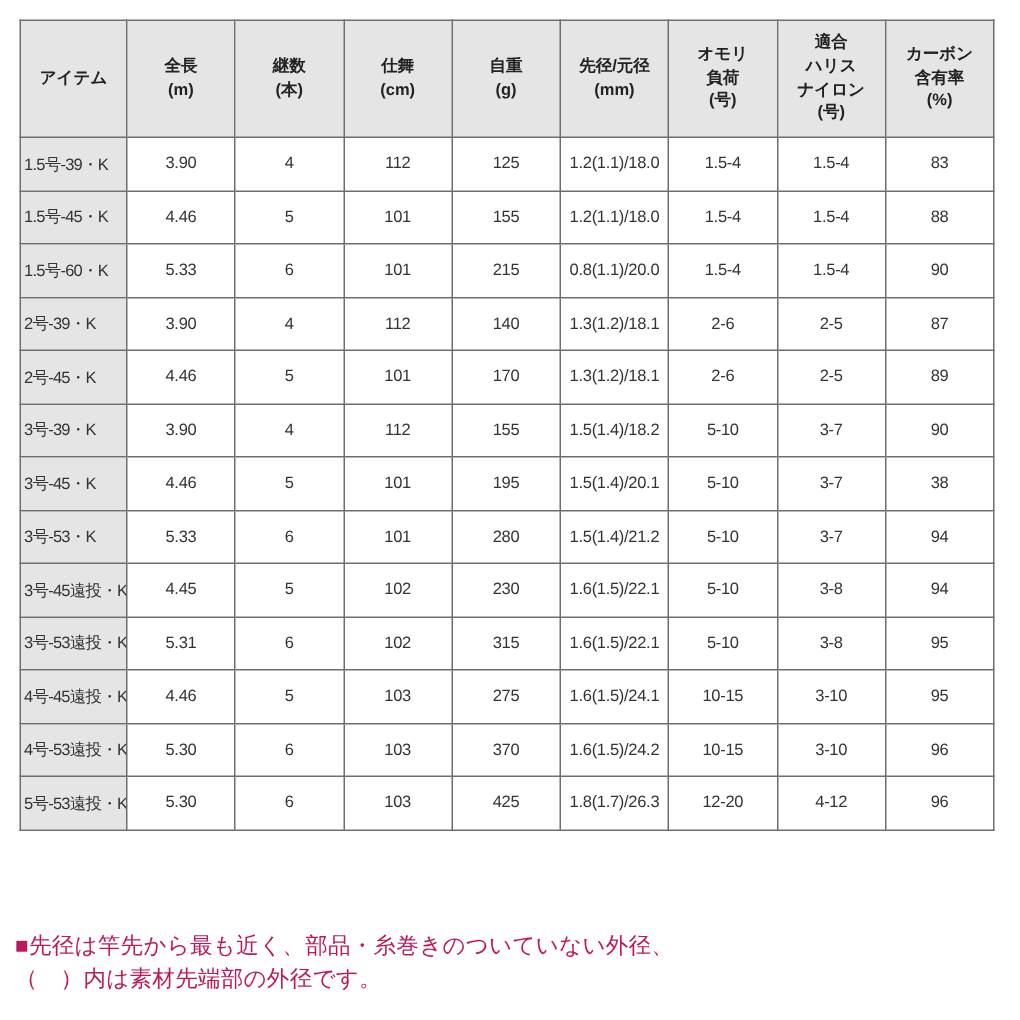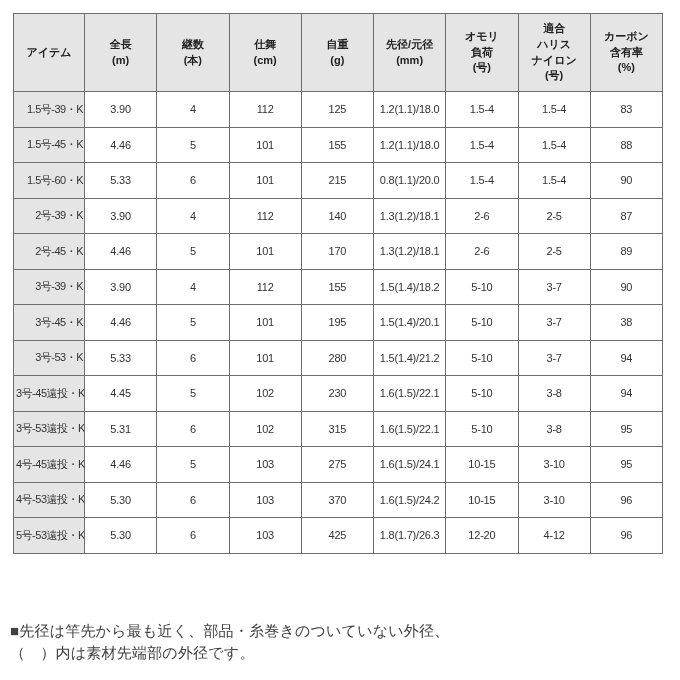--- a/index.html
+++ b/index.html
@@ -54,31 +54,31 @@
     font-size: 11px;
     color: var(--text);
     text-align: center;
     white-space: nowrap;
     height: 35.5px;
     padding: 0 1px;
     letter-spacing: -0.2px;
   }
   .spec-table td.item-cell {
     background: var(--header-bg);
-    text-align: right;
+    text-align: left;
     padding-left: 2px;
     letter-spacing: -0.5px;
   }
   .footnote {
     position: absolute;
     left: 10px;
     top: 620px;
     font-size: 15px;
     line-height: 22px;
-    color: #404040;
+    color: #be185d;
     white-space: pre-line;
     letter-spacing: 0.2px;
   }
 </style>
 </head>
 <body>
 
 <div class="canvas">
 
   <table class="spec-table">

